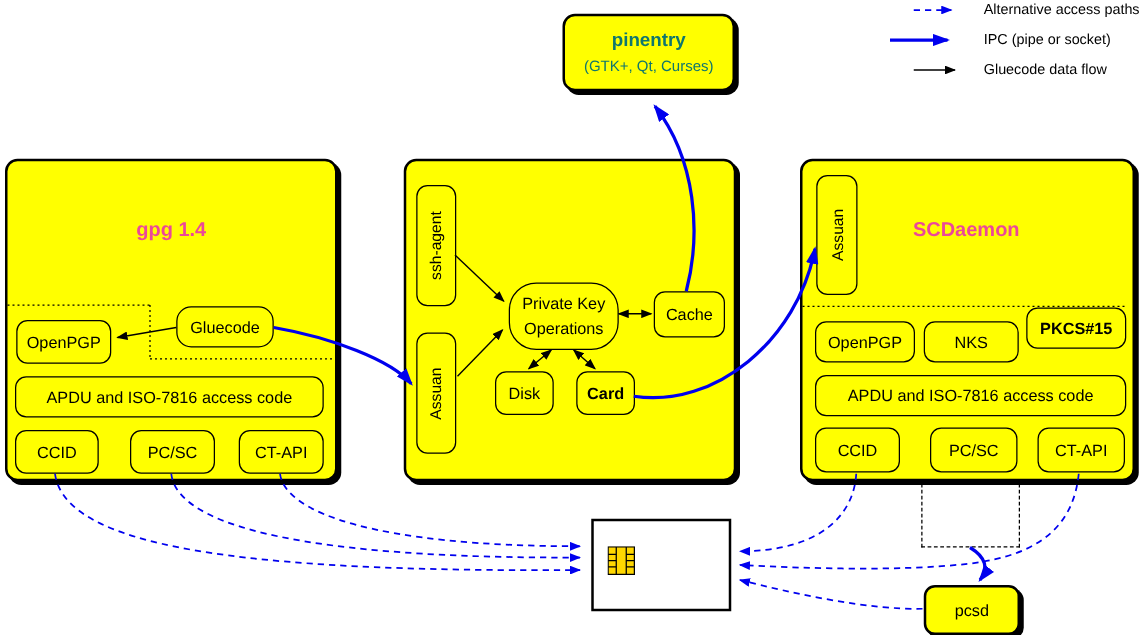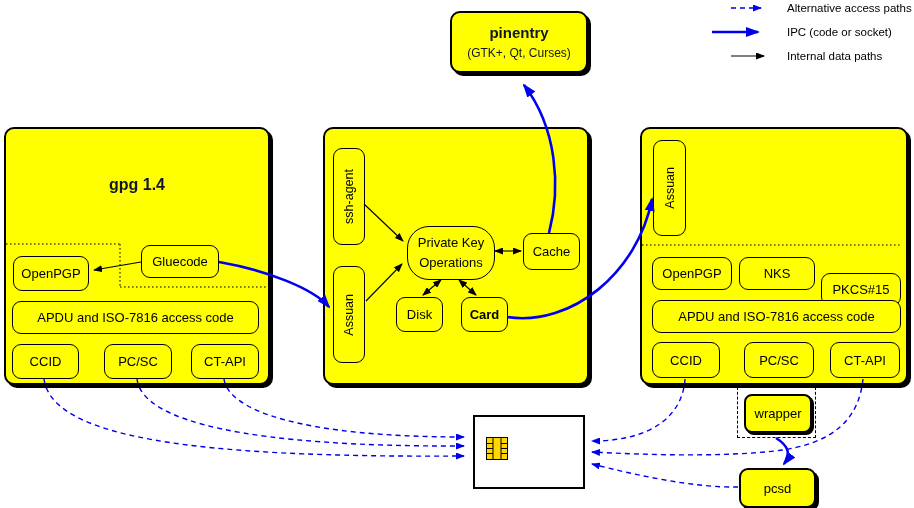--- a/index.html
+++ b/index.html
@@ -5,25 +5,25 @@
   html,body{margin:0;padding:0;background:#fff;}
   #stage{position:relative;width:914px;height:508px;background:#fff;
          font-family:"Liberation Sans",sans-serif;overflow:hidden;}
   .bigbox{position:absolute;background:var(--box-yellow,#FFFF00);
           border:2px solid #000;border-radius:10px;box-shadow:3px 3px 0 0 #000;}
   .sbox{position:absolute;background:var(--box-yellow,#FFFF00);
         border:1px solid #000;border-radius:9px;display:flex;
         align-items:center;justify-content:center;font-size:13px;color:#000;}
   .vbox{flex-direction:column;}
   .vtext{writing-mode:vertical-rl;transform:rotate(180deg);font-size:12.5px;}
-  .title{position:absolute;font-weight:bold;font-size:16px;color:#0f172a;
+  .title{position:absolute;font-weight:bold;font-size:16px;color:#ec4899;
          text-align:center;pointer-events:none;}
   .pin{position:absolute;background:var(--box-yellow,#FFFF00);border:2px solid #000;
        border-radius:10px;box-shadow:3px 3px 0 0 #000;display:flex;
-       flex-direction:column;align-items:center;justify-content:center;color:#0f172a;text-align:center;}
+       flex-direction:column;align-items:center;justify-content:center;color:#0f766e;text-align:center;}
   .pin .t1{font-weight:bold;font-size:15px;margin-bottom:5px;}
   .pin .t2{font-size:12px;}
   .shadow2{box-shadow:2px 2px 0 0 #000;border-width:2px;}
   .dashedrect{position:absolute;border:1px dashed #000;background:transparent;}
   .card{position:absolute;background:#fff;border:2px solid #000;}
   .legend-label{position:absolute;font-size:11.5px;color:#000;white-space:nowrap;}
   .pko-line{display:block;line-height:1.55;}
   svg#overlay{position:absolute;left:0;top:0;z-index:20;pointer-events:none;}
   .ln-blue{stroke:var(--ipc-blue,#0000EE);stroke-width:2.6;fill:none;}
   .ln-blue-dash{stroke:var(--ipc-blue,#0000EE);stroke-width:1.4;fill:none;stroke-dasharray:5 4;}
@@ -37,30 +37,31 @@
 </head>
 <body>
 
 <div id="stage">
 
   <div class="bigbox" style="left:4px;top:127px;width:262px;height:254px;"></div>
   <div class="bigbox" style="left:323px;top:127px;width:262px;height:254px;"></div>
   <div class="bigbox" style="left:640px;top:127px;width:264px;height:254px;"></div>
 
   <div class="title" style="left:4px;top:176px;width:266px;">gpg 1.4</div>
+  <div class="title" style="left:640px;top:176px;width:266px;">SCDaemon</div>
 
   <div class="pin" style="left:450px;top:11px;width:134px;height:58px;">
     <span class="t1">pinentry</span>
     <span class="t2">(GTK+, Qt, Curses)</span>
   </div>
 
   <div class="sbox" style="left:13px;top:256px;width:74px;height:33px;">
     <span>OpenPGP</span>
     </div>
-  <div class="sbox" style="left:141px;top:245px;width:76px;height:31px;">
+  <div class="sbox" style="left:141px;top:245px;width:76px;height:31px;border-radius:12px;">
     <span>Gluecode</span>
     </div>
   <div class="sbox" style="left:12px;top:301px;width:245px;height:31px;">
     <span>APDU and ISO-7816 access code</span>
     </div>
   <div class="sbox" style="left:12px;top:344px;width:65px;height:33px;">
     <span>CCID</span>
     </div>
   <div class="sbox" style="left:104px;top:344px;width:66px;height:33px;">
     <span>PC/SC</span>
@@ -91,61 +92,58 @@
 
   <div class="sbox vbox" style="left:653px;top:140px;width:31px;height:94px;">
     <span class="vtext">Assuan</span>
     </div>
   <div class="sbox" style="left:652px;top:257px;width:78px;height:31px;">
     <span>OpenPGP</span>
     </div>
   <div class="sbox" style="left:739px;top:257px;width:74px;height:31px;">
     <span>NKS</span>
     </div>
-  <div class="sbox" style="left:821px;top:273px;width:78px;height:31px;">
+  <div class="sbox" style="left:821px;top:246px;width:78px;height:31px;font-weight:bold;">
     <span>PKCS#15</span>
     </div>
   <div class="sbox" style="left:652px;top:300px;width:247px;height:31px;">
     <span>APDU and ISO-7816 access code</span>
     </div>
   <div class="sbox" style="left:652px;top:342px;width:66px;height:34px;">
     <span>CCID</span>
     </div>
   <div class="sbox" style="left:744px;top:342px;width:68px;height:34px;">
     <span>PC/SC</span>
     </div>
   <div class="sbox" style="left:830px;top:342px;width:68px;height:34px;">
     <span>CT-API</span>
     </div>
 
   <div class="dashedrect" style="left:737px;top:387px;width:77px;height:49px;"></div>
-  <div class="sbox shadow2" style="left:744px;top:394px;width:64px;height:35px;border-radius:8px;">
-    <span>wrapper</span>
-    </div>
   <div class="sbox" style="left:739px;top:468px;width:73px;height:36px;border-width:2px;box-shadow:3px 3px 0 0 #000;align-items:center;">
     <span>pcsd</span>
     </div>
 
   <div class="card" style="left:473px;top:415px;width:108px;height:70px;">
     <svg width="22" height="23" style="position:absolute;left:11px;top:20px;">
       <rect class="chip-body" x="0.5" y="0.5" width="21" height="22"></rect>
       <line class="chip-line" x1="7" y1="0.5" x2="7" y2="22.5"></line>
       <line class="chip-line" x1="15" y1="0.5" x2="15" y2="22.5"></line>
       <line class="chip-line" x1="0.5" y1="6.5" x2="7" y2="6.5"></line>
       <line class="chip-line" x1="0.5" y1="11.5" x2="7" y2="11.5"></line>
       <line class="chip-line" x1="0.5" y1="16.5" x2="7" y2="16.5"></line>
       <line class="chip-line" x1="15" y1="6.5" x2="21.5" y2="6.5"></line>
       <line class="chip-line" x1="15" y1="11.5" x2="21.5" y2="11.5"></line>
       <line class="chip-line" x1="15" y1="16.5" x2="21.5" y2="16.5"></line>
     </svg>
   </div>
 
   <div class="legend-label" style="left:787px;top:2px;">Alternative access paths</div>
-  <div class="legend-label" style="left:787px;top:26px;">IPC (code or socket)</div>
-  <div class="legend-label" style="left:787px;top:50px;">Internal data paths</div>
+  <div class="legend-label" style="left:787px;top:26px;">IPC (pipe or socket)</div>
+  <div class="legend-label" style="left:787px;top:50px;">Gluecode data flow</div>
 
   <svg id="overlay" width="914" height="508" viewBox="0 0 914 508">
     <defs>
       <marker id="ab" markerUnits="userSpaceOnUse" markerWidth="9" markerHeight="7" refX="8" refY="3.5" orient="auto">
         <path class="mk-blue" d="M0,0 L9,3.5 L0,7 Z"></path>
       </marker>
       <marker id="aB" markerUnits="userSpaceOnUse" markerWidth="14" markerHeight="10" refX="12" refY="5" orient="auto">
         <path class="mk-blue" d="M0,0 L14,5 L0,10 Z"></path>
       </marker>
       <marker id="ak" markerUnits="userSpaceOnUse" markerWidth="9" markerHeight="7" refX="8" refY="3.5" orient="auto">

